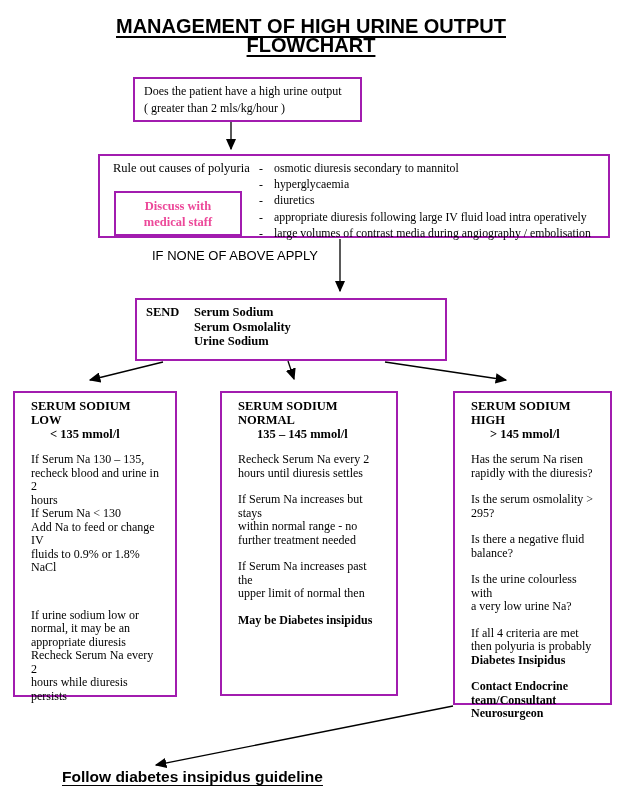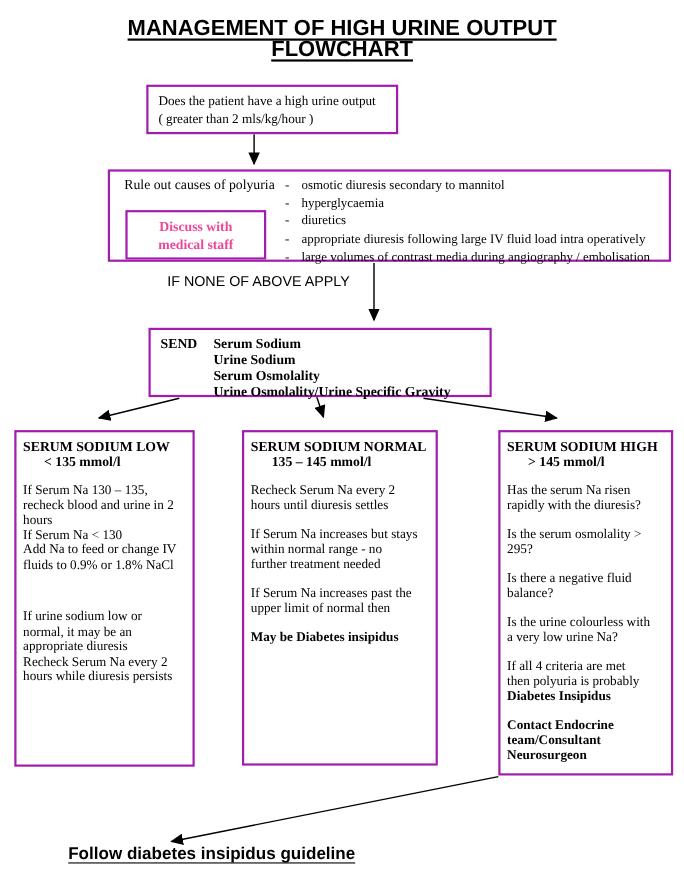--- a/index.html
+++ b/index.html
@@ -31,21 +31,21 @@
   
   .ifnone { position:absolute; left:152px; top:248px; z-index:2;
             font-family:"Liberation Sans","DejaVu Sans",sans-serif; font-size:13px; }
 
   
   .send { left:135px; top:298px; width:312px; height:63px; }
   .send-label { position:absolute; left:9px; top:5px; font-weight:bold; font-size:12.5px; }
   .send-tests { position:absolute; left:57px; top:5px; font-weight:bold; font-size:12.5px; line-height:14.5px; white-space:nowrap; }
 
   
-  .col { padding:6px 6px; font-size:12px; line-height:13.5px; }
+  .col { padding:6px 16px; font-size:12px; line-height:13.5px; }
   .col-low    { left:13px;  top:391px; width:164px; height:306px; }
   .col-normal { left:220px; top:391px; width:178px; height:305px; }
   .col-high   { left:453px; top:391px; width:159px; height:314px; }
   .col-h   { font-weight:bold; font-size:12.5px; line-height:14px; }
   .col-sub { font-weight:bold; font-size:12.5px; line-height:14px; padding-left:19px; margin-bottom:12px; }
   .para { margin:0 0 13px 0; white-space:pre-line; }
   .para-group { margin:0 0 13px 0; }
   .para-group div { white-space:pre-line; }
   .mb-lg { margin-bottom:34px; }
   .b { font-weight:bold; }
@@ -98,23 +98,22 @@
       <li><span>large volumes of contrast media during angiography / embolisation</span></li>
     </ul>
   </div>
 
   <div class="ifnone">IF NONE OF ABOVE APPLY</div>
 
   <div class="box send">
     <span class="send-label">SEND</span>
     <div class="send-tests">
       <div>Serum Sodium</div>
+      <div>Serum Osmolality</div>
       <div>Urine Sodium</div>
-      <div>Serum Osmolality</div>
-      <div>Urine Osmolality/Urine Specific Gravity</div>
     </div>
   </div>
 
   <div class="box col col-low">
     <div class="col-h">SERUM SODIUM LOW</div>
     <div class="col-sub">&lt; 135 mmol/l</div>
     <p class="para mb-lg">If Serum Na 130 – 135,
 recheck  blood and urine in 2
 hours
 If Serum Na &lt; 130

